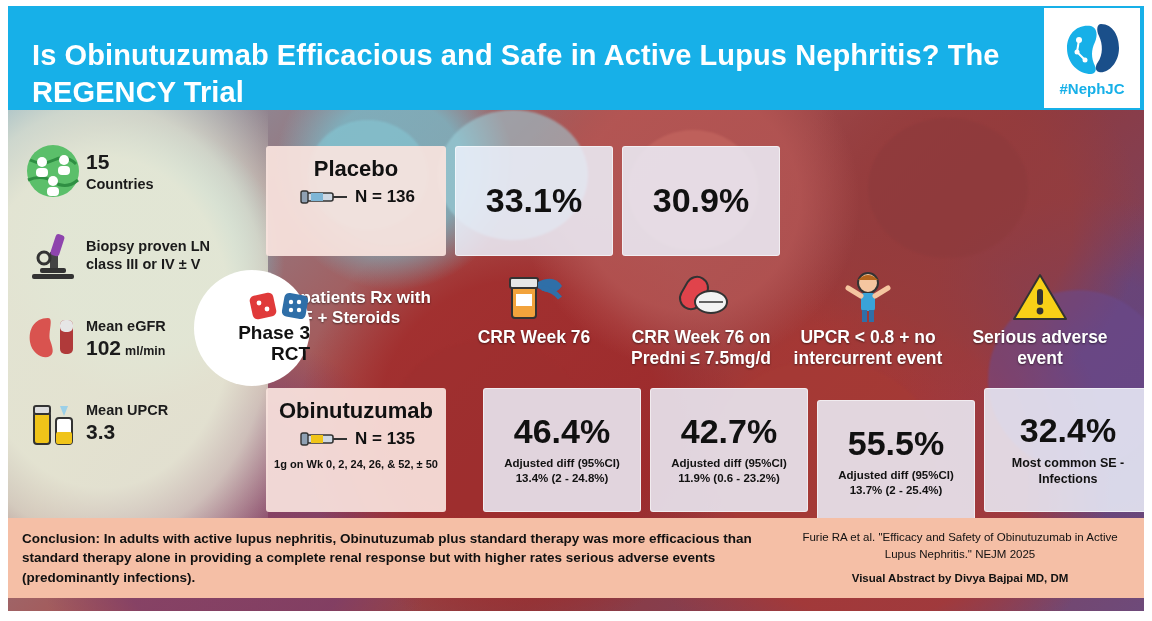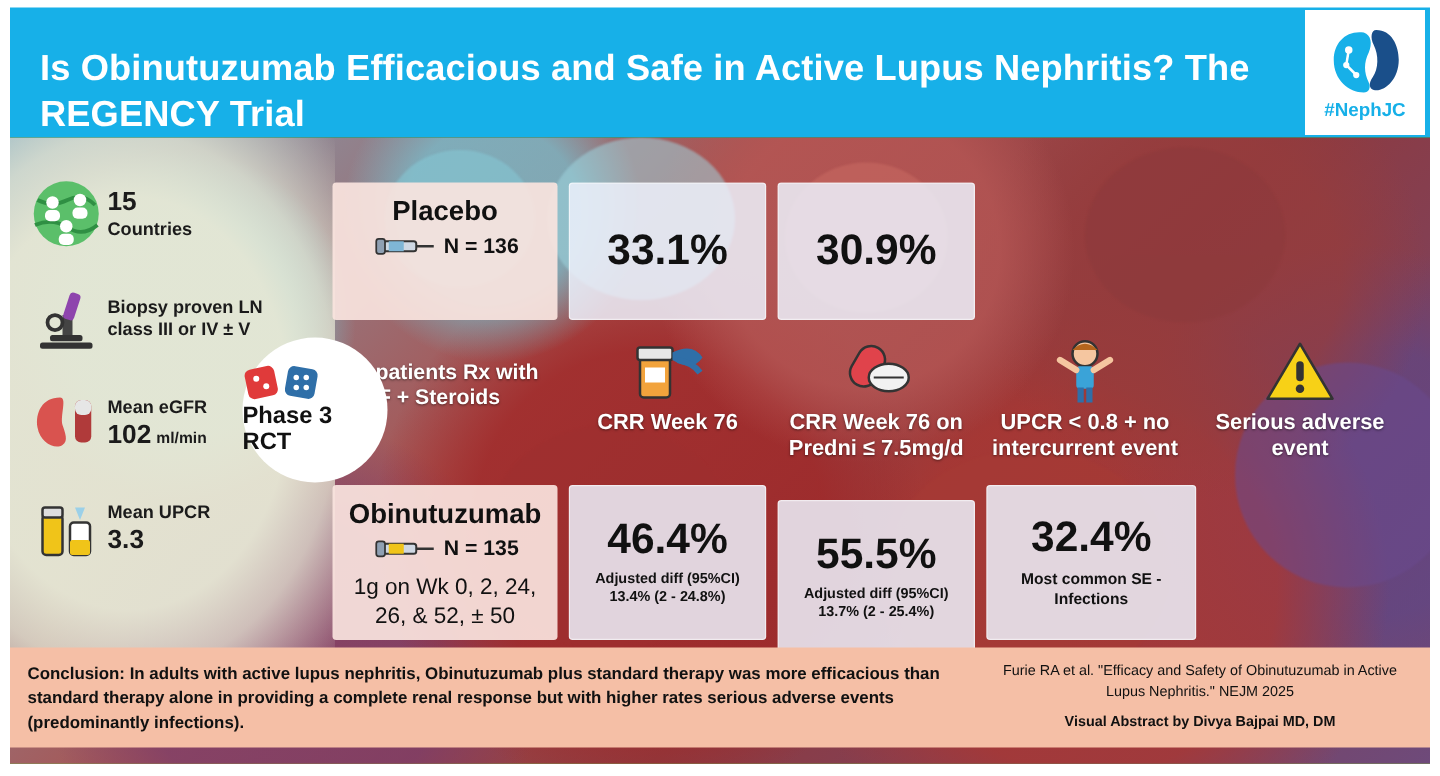--- a/index.html
+++ b/index.html
@@ -163,22 +163,22 @@
     justify-content: flex-start;
     gap: 6px;
     margin-top: 0;
   }
   .arm-n {
     font-size: 17px;
     font-weight: bold;
     color: #111;
   }
   .dose-note {
-    font-size: 18px;
-    font-weight: normal;
+    font-size: 11px;
+    font-weight: bold;
     color: #111;
     line-height: 1.25;
     margin-top: 4px;
   }
   .card-pct {
     width: 158px;
     height: 110px;
     border-radius: 3px;
     background: rgba(236,240,250,0.86);
     border: 1px solid rgba(255,255,255,0.55);
@@ -240,21 +240,21 @@
 
   
   .phase-circle {
     position: absolute;
     left: 186px; top: 160px;
     width: 116px; height: 116px;
     background: #ffffff;
     border-radius: 50%;
     display: flex;
     flex-direction: column;
-    align-items: flex-start;
+    align-items: flex-end;
     justify-content: center;
     z-index: 5;
   }
   .phase-dice {
     display: flex;
     gap: 2px;
     margin-bottom: 2px;
   }
   .phase-text {
     font-size: 19px;
@@ -504,23 +504,27 @@
               <rect x="4" y="9" width="7" height="12" rx="2" fill="#8fa0b3" stroke="#333" stroke-width="1.4"></rect>
               <line x1="36" y1="15" x2="50" y2="15" stroke="#333" stroke-width="2"></line>
               <rect x="14" y="11" width="12" height="8" fill="#f0c419"></rect>
             </svg>
           </span>
           <span class="arm-n">N = 135</span>
         </div>
         <div class="dose-note">1g on Wk 0,  2, 24, 26, &amp; 52, ± 50</div>
       </div>
 
-      <div class="card card-pct" style="height:124px;">
+      <div class="card card-pct" style="height:124px;margin-left:28px;">
         <div class="pct">46.4%</div>
         <div class="adj">Adjusted diff (95%CI) 13.4% (2 - 24.8%)</div>
+      </div>
+      <div class="card card-pct" style="height:124px;">
+        <div class="pct">42.7%</div>
+        <div class="adj">Adjusted diff (95%CI) 11.9% (0.6 - 23.2%)</div>
       </div>
       <div class="card card-pct" style="height:124px;margin-top:12px;">
         <div class="pct">55.5%</div>
         <div class="adj">Adjusted diff (95%CI) 13.7% (2 - 25.4%)</div>
       </div>
       <div class="card card-pct wide" style="height:124px;">
         <div class="pct">32.4%</div>
         <div class="se-note">Most common SE - Infections</div>
       </div>
     </div>

